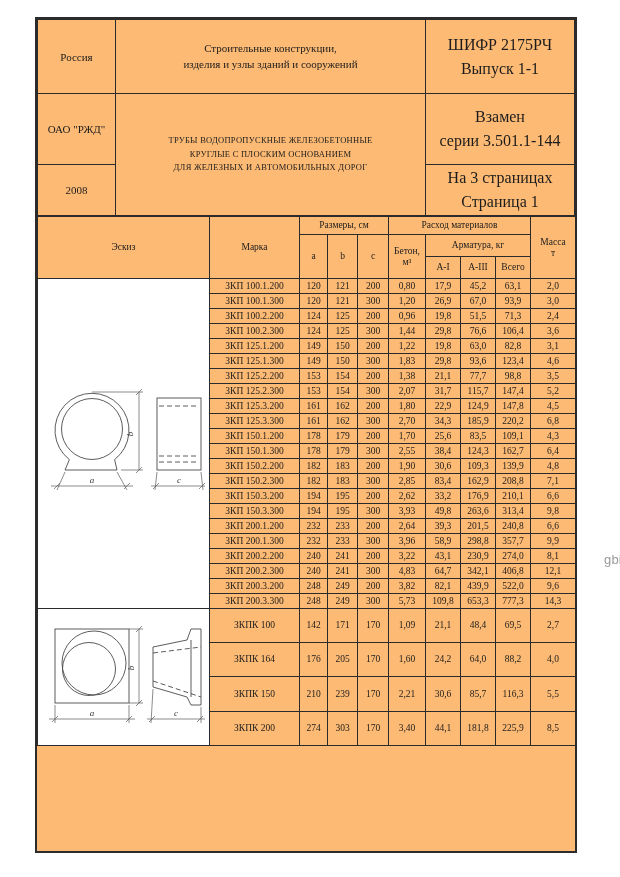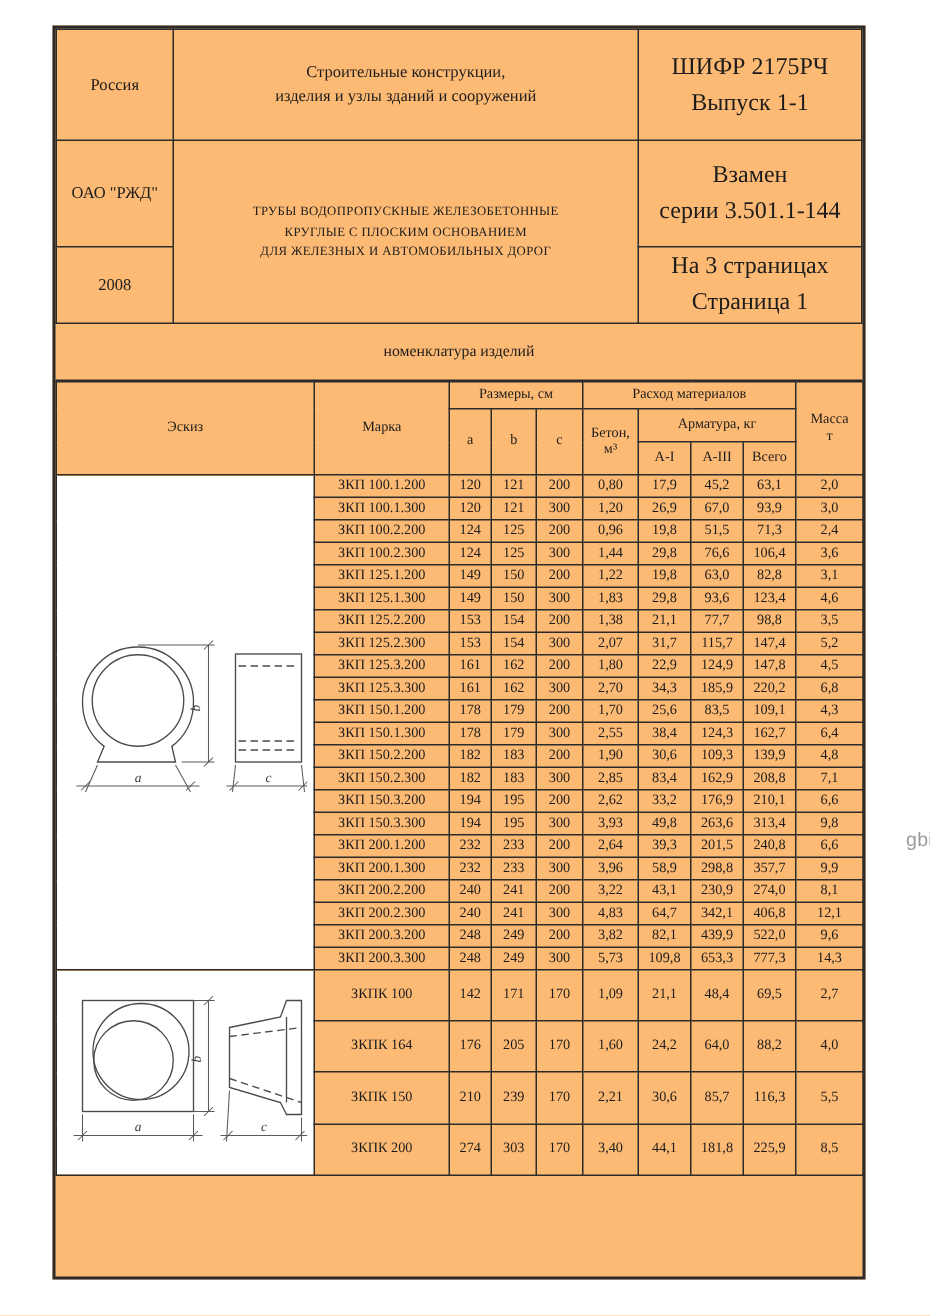--- a/index.html
+++ b/index.html
@@ -86,21 +86,20 @@
 серии 3.501.1-144</td>
     </tr>
     <tr class="r3">
       <td class="t-plain">2008</td>
       <td class="t-cipher">На 3 страницах
 Страница 1</td>
     </tr>
   </tbody>
     </table>
 
-  <div class="band">номенклатура изделий</div>
 
   <table class="spec">
     <colgroup>
       <col style="width:172px">
         <col style="width:90px">
         <col style="width:28px">
       <col style="width:30px">
         <col style="width:31px">
         <col style="width:37px">
       <col style="width:35px">

